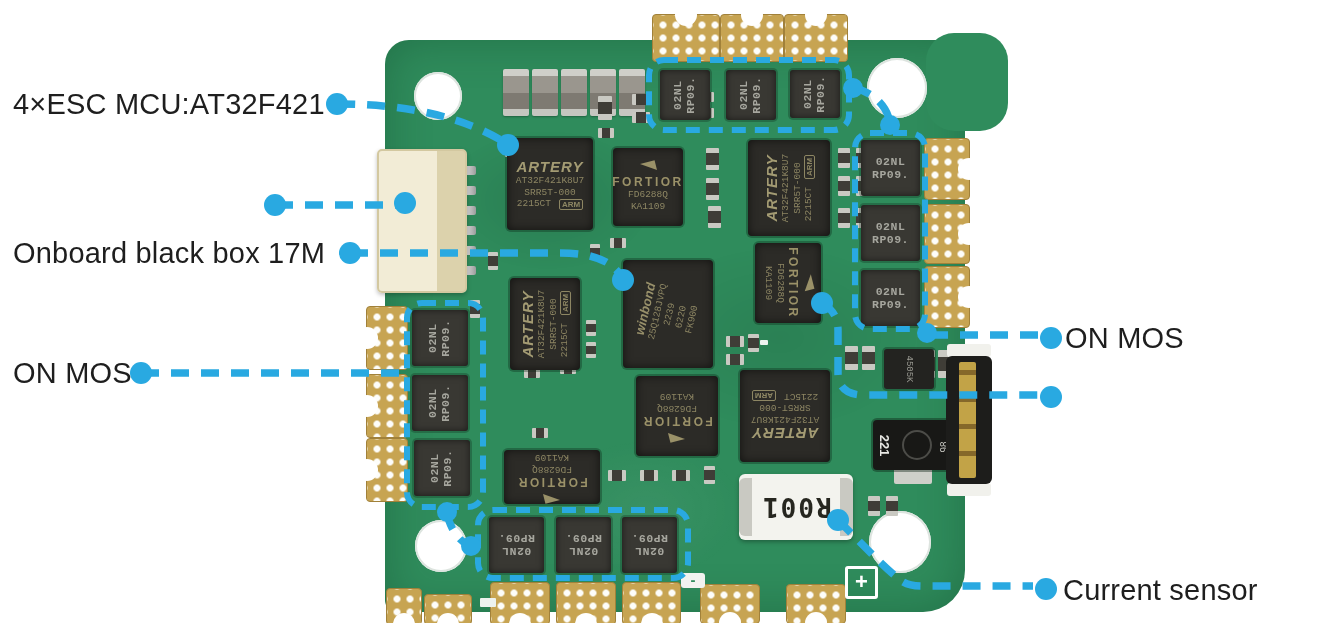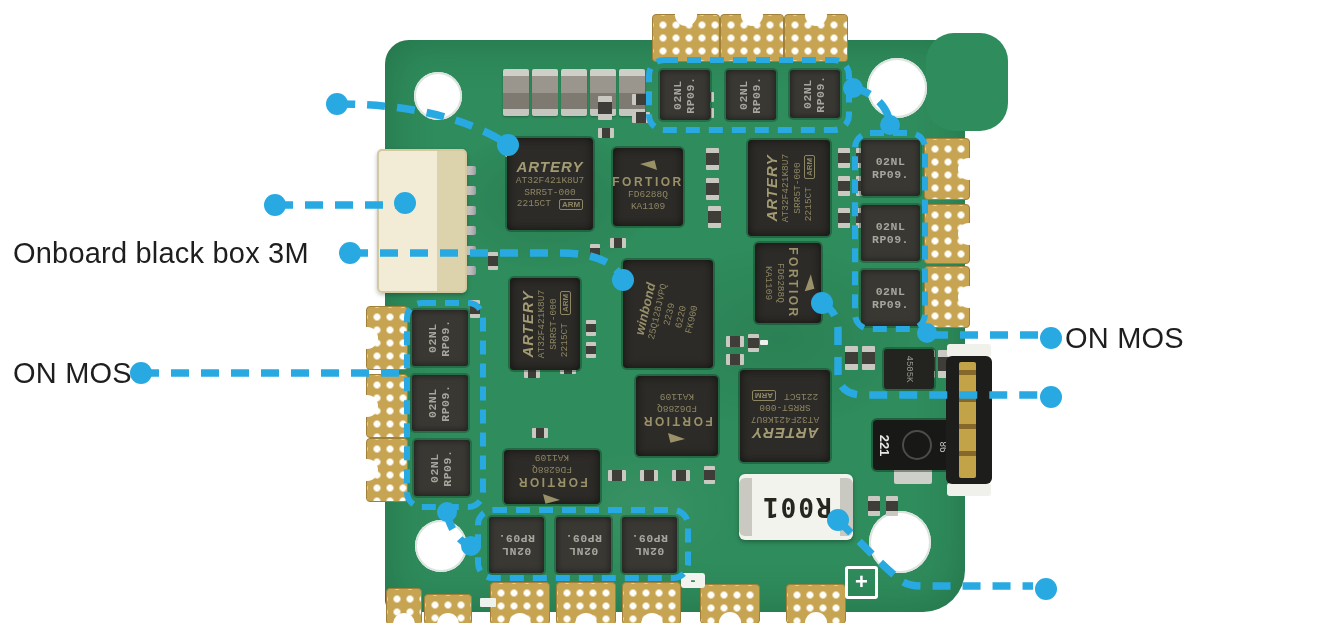--- a/index.html
+++ b/index.html
@@ -425,16 +425,18 @@
     <circle class="adot" cx="822" cy="303" r="11"></circle>
     <circle class="adot" cx="1051" cy="397" r="11"></circle>
     <circle class="adot" cx="838" cy="520" r="11"></circle>
     <circle class="adot" cx="1046" cy="589" r="11"></circle>
     <circle class="adot" cx="853" cy="88" r="10"></circle>
     <circle class="adot" cx="890" cy="125" r="10"></circle>
     <circle class="adot" cx="447" cy="512" r="10"></circle>
     <circle class="adot" cx="471" cy="546" r="10"></circle>
   </svg>
 
-  <div class="label" style="left:13px;top:253px;">Onboard black box 3M</div>
+  <div class="label" style="left:13px;top:104px;">4×ESC MCU:AT32F421</div>
+  <div class="label" style="left:13px;top:253px;">Onboard black box 17M</div>
   <div class="label" style="left:13px;top:373px;">ON MOS</div>
   <div class="label" style="left:1065px;top:338px;">ON MOS</div>
+  <div class="label" style="left:1063px;top:590px;">Current sensor</div>
 </div>
 
 </body></html>

